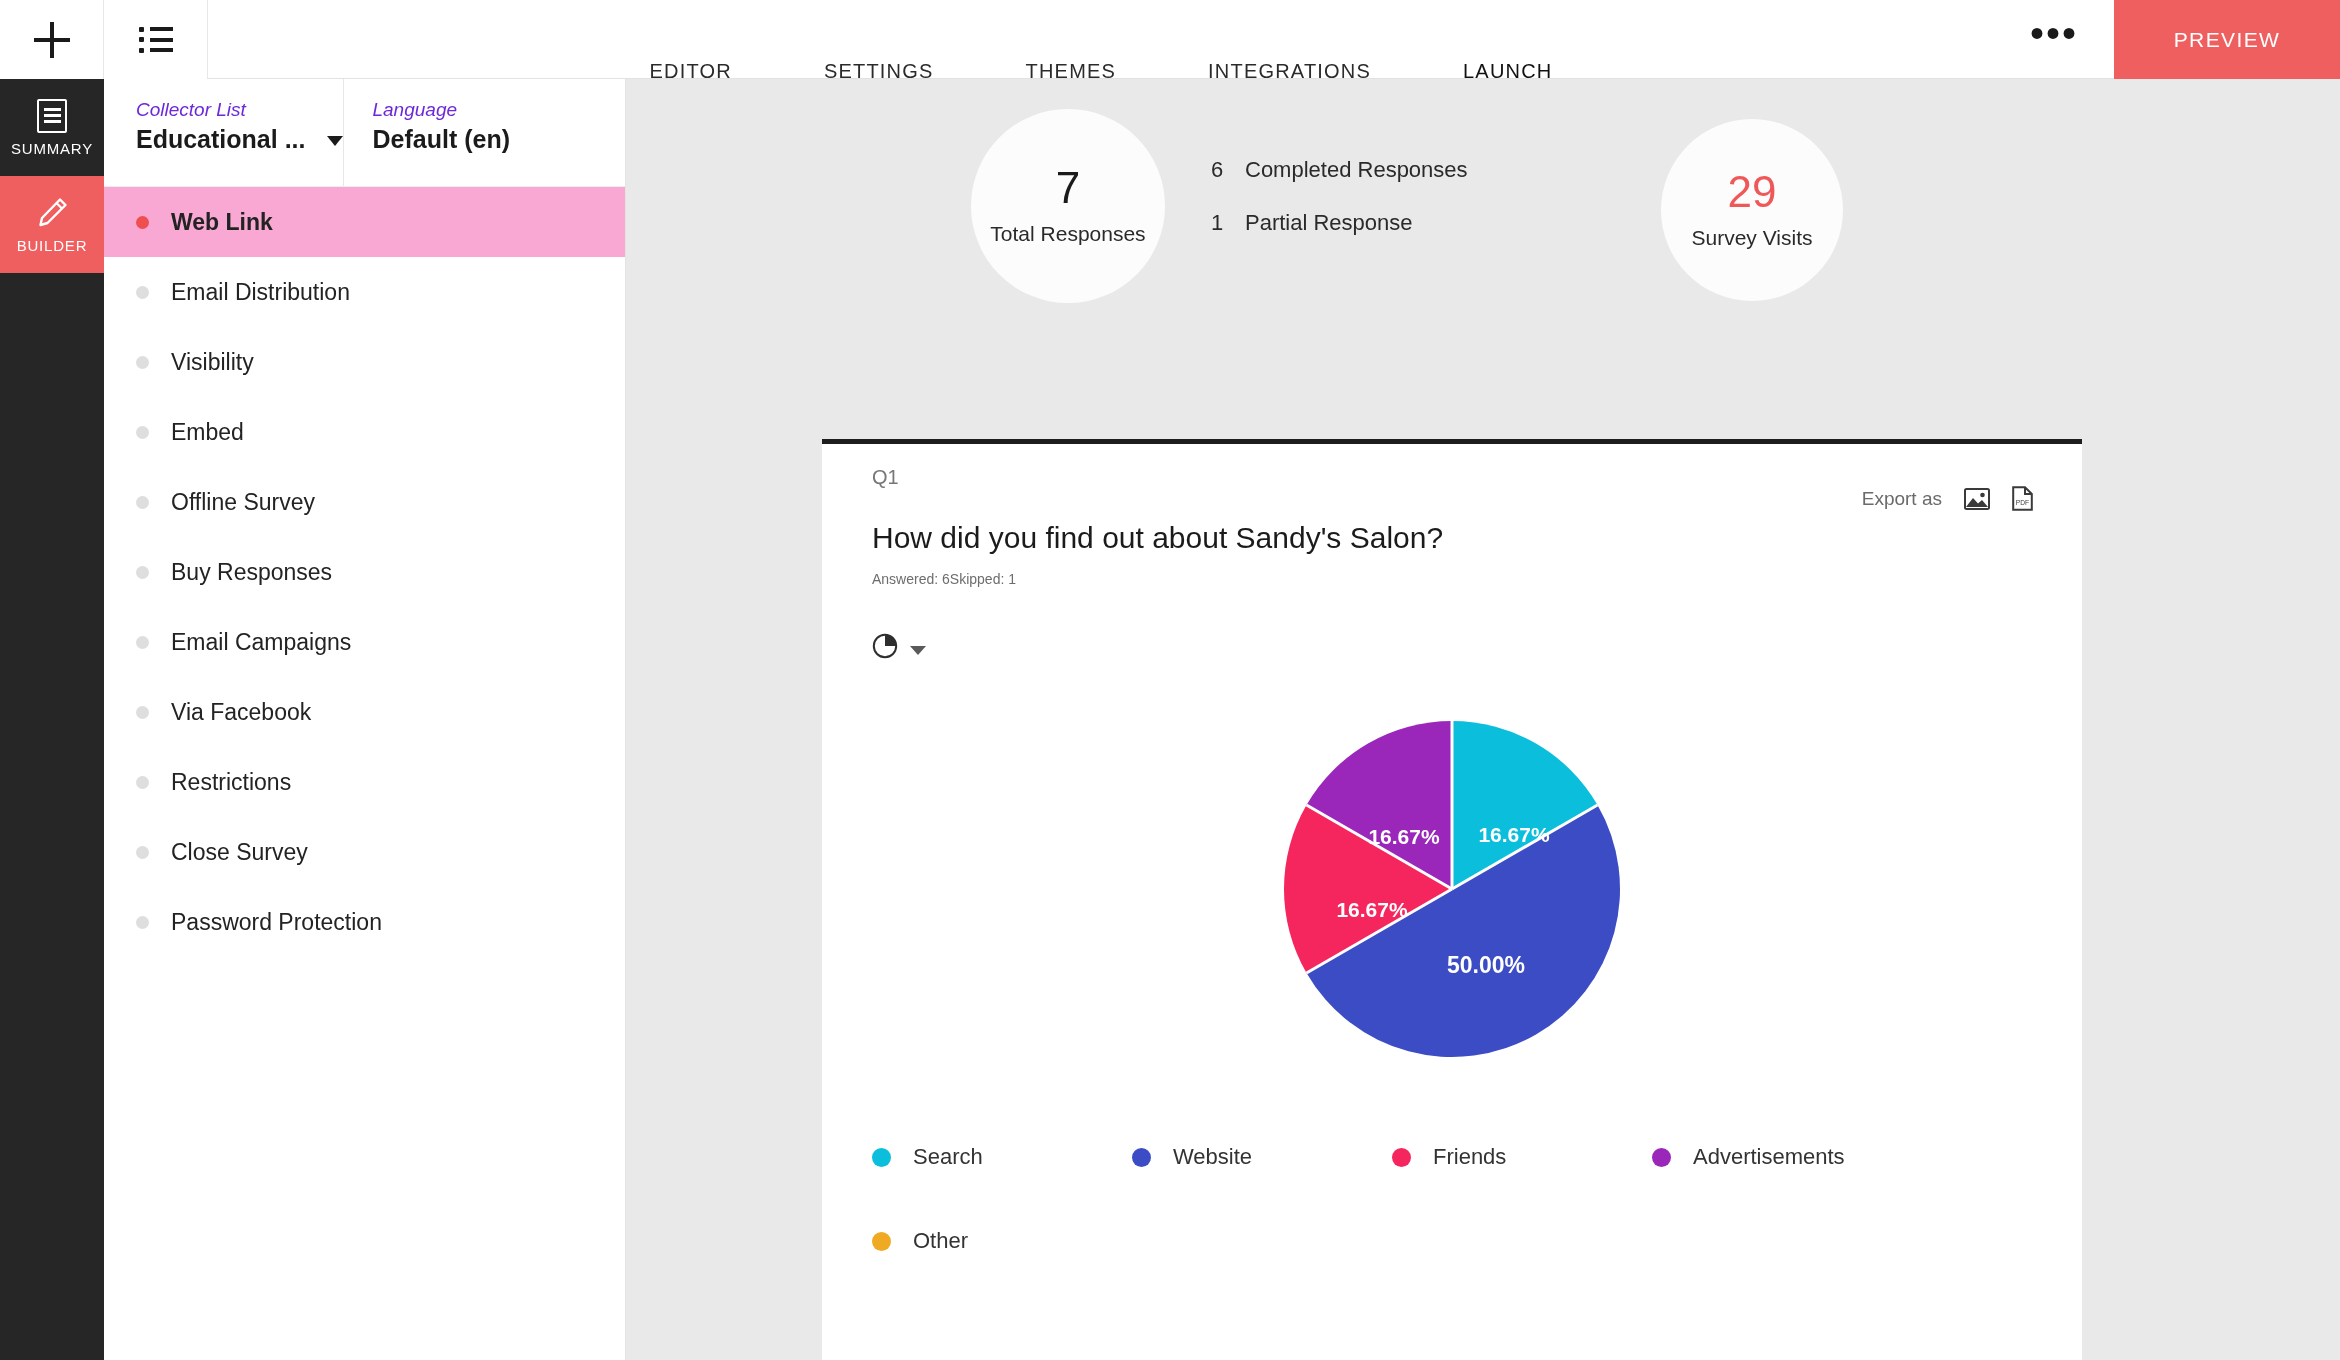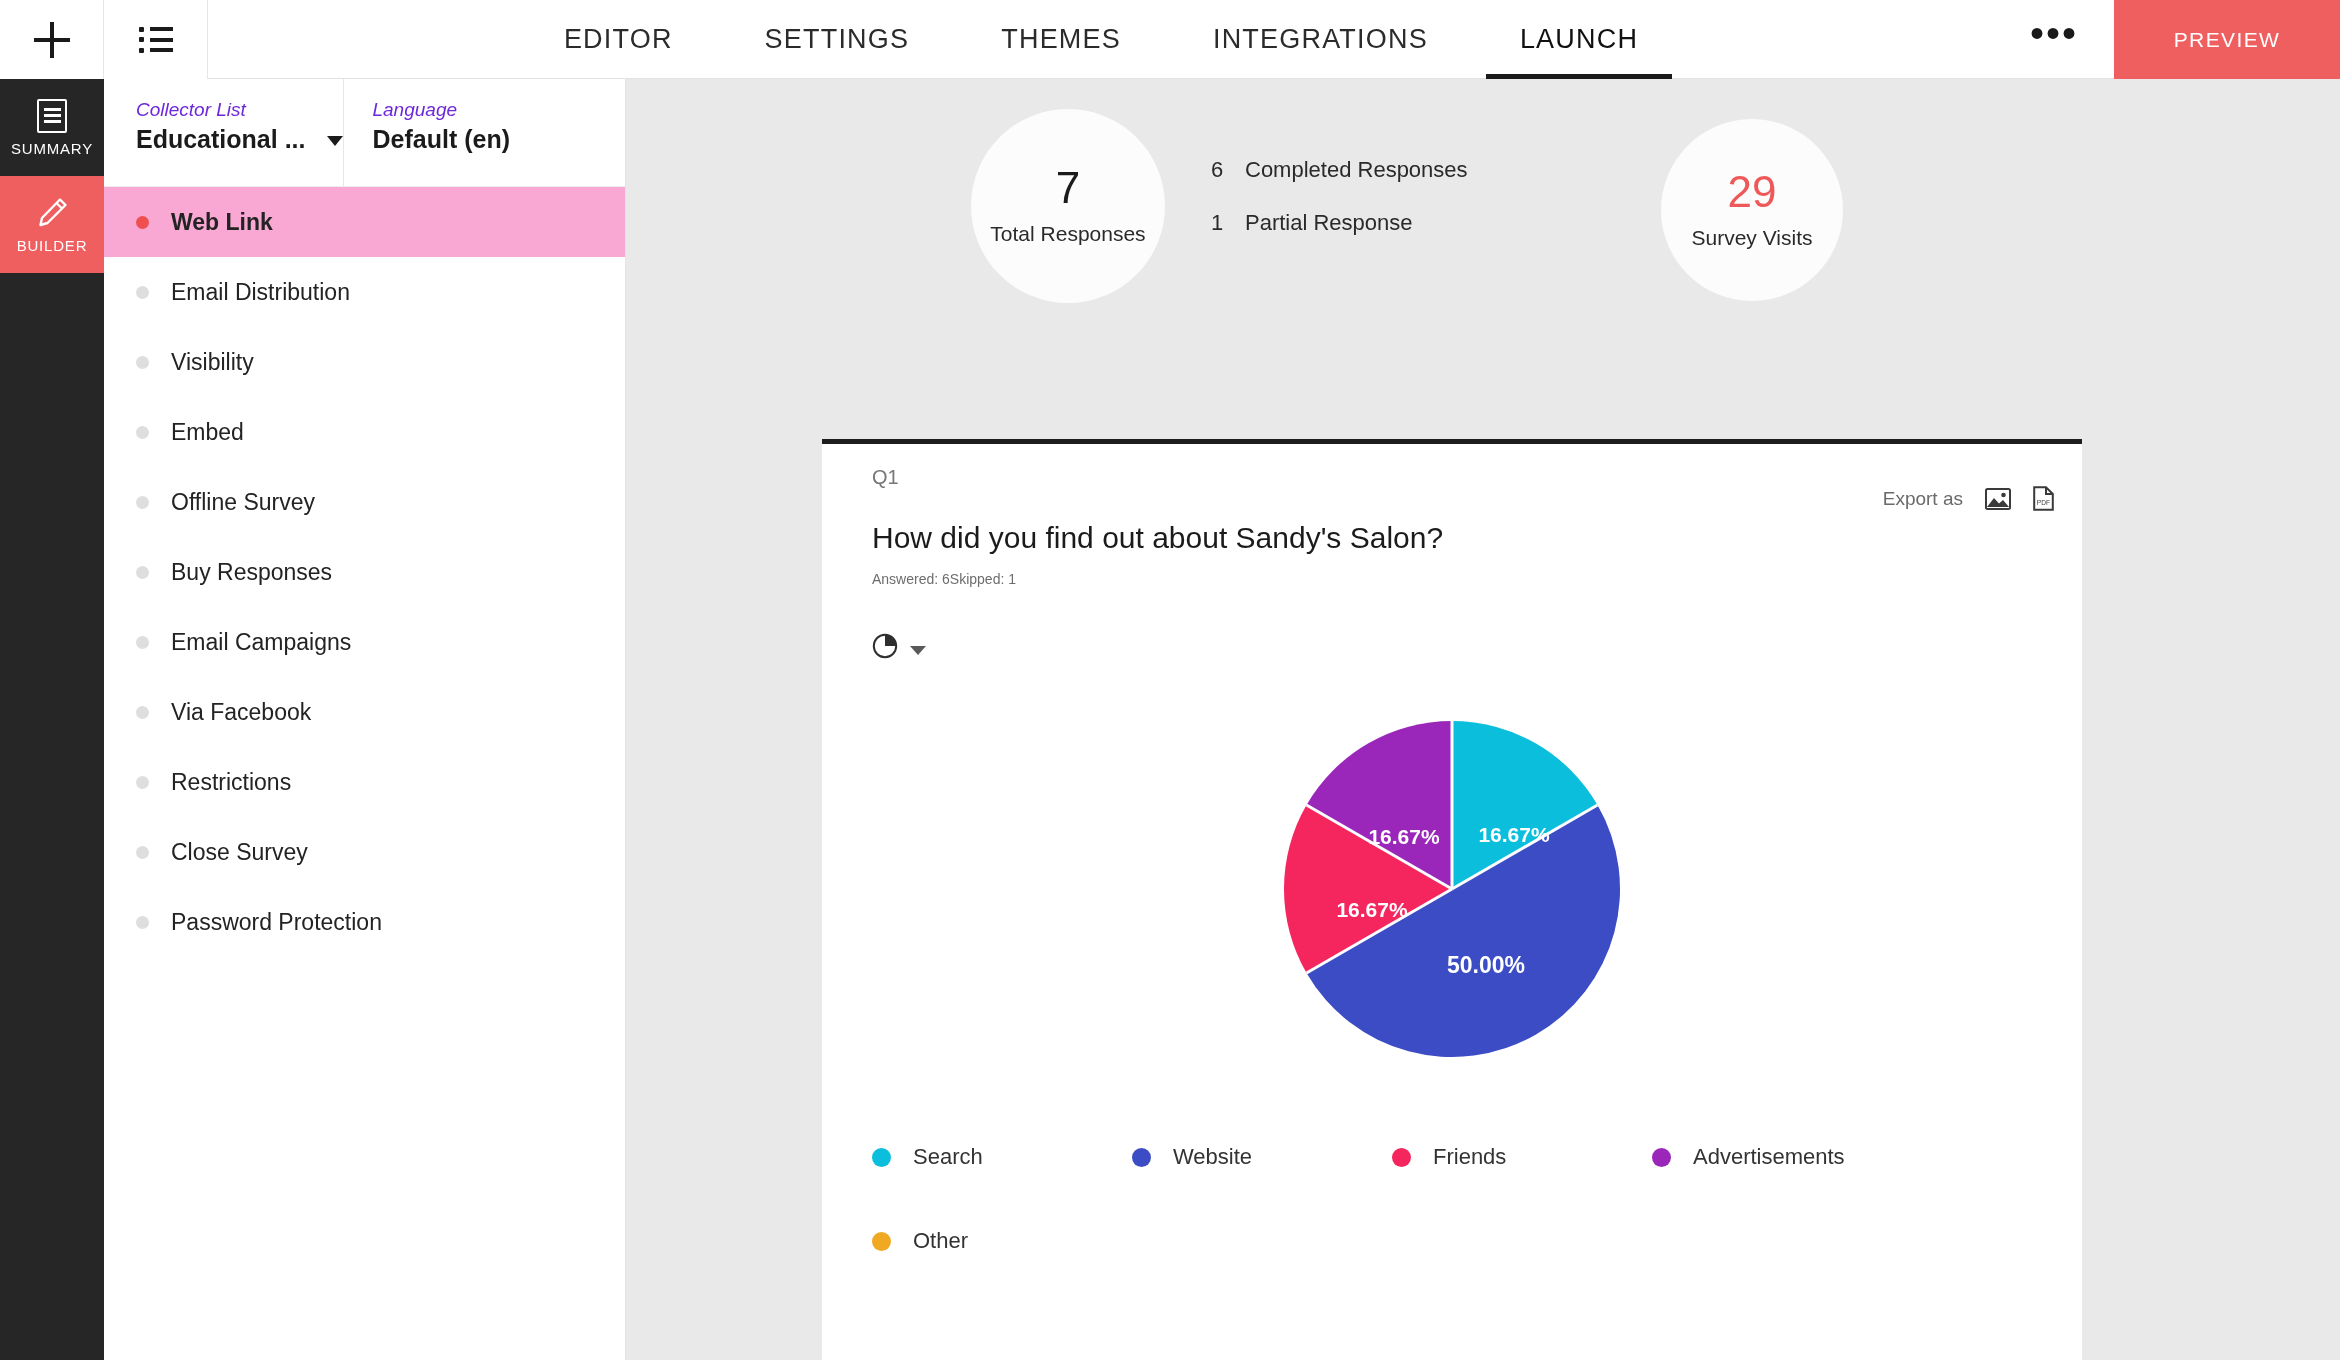--- a/index.html
+++ b/index.html
@@ -30,22 +30,22 @@
   .plus-icon:before { left: 16px; top: 0; width: 4px; height: 36px; }
   .plus-icon:after { top: 16px; left: 0; height: 4px; width: 36px; }
   .list-icon { width: 34px; height: 26px; display: flex; flex-direction: column; justify-content: space-between; }
   .list-icon .row { display: flex; align-items: center; height: 5px; }
   .list-icon .dot { width: 5px; height: 5px; background: #1a1a1a; border-radius: 1px; margin-right: 6px; }
   .list-icon .bar { flex: 1; height: 4px; background: #1a1a1a; }
 
   .tabs { flex: 1; display: flex; align-items: stretch; justify-content: center; gap: 0; }
   .tab {
     padding: 0 46px; display: flex; align-items: center; justify-content: center;
-    font-size: 27px; letter-spacing: 1.2px; color: #2b2b2b; font-weight: 400;
-    position: relative; cursor: pointer; height: 79px;
+    font-size: 20px; letter-spacing: 1.2px; color: #2b2b2b; font-weight: 400;
+    position: relative; cursor: pointer; height: 79px; margin-top: 32px;
   }
   .tab.active { font-weight: 400; color: #111; }
   .tab.active:after {
     content: ""; position: absolute; left: 12px; right: 12px; bottom: 0;
     height: 5px; background: #1a1a1a;
   }
   .dots-btn {
     display: flex; align-items: center; justify-content: center;
     width: 120px; height: 79px; cursor: pointer;
     font-size: 40px; letter-spacing: 2px; color: #1a1a1a; line-height: 0;
@@ -118,21 +118,21 @@
   .resp-line { display: flex; align-items: baseline; font-size: 22px; color: #2a2a2a; margin-bottom: 27px; }
   .resp-num { width: 34px; }
 
   
   .card {
     position: absolute; left: 196px; top: 360px; width: 1260px; height: 921px;
     background: #ffffff; border-top: 5px solid #1d1d1d;
   }
   .card-head { position: relative; padding: 22px 50px 0 50px; }
   .qnum { font-size: 20px; color: #777; }
-  .export { position: absolute; right: 28px; top: 42px; display: flex; align-items: center; gap: 22px; }
+  .export { position: absolute; right: 49px; top: 42px; display: flex; align-items: center; gap: 22px; }
   .export-label { font-size: 19px; color: #6a6a6a; }
   .ico-btn { cursor: pointer; display: flex; align-items: center; justify-content: center; }
   .qtitle { font-size: 30px; color: #1b1b1b; margin-top: 32px; font-weight: 400; }
   .qmeta { font-size: 14px; color: #6d6d6d; margin-top: 16px; display: flex; }
   .charttype { margin-top: 46px; display: flex; align-items: center; gap: 12px; cursor: pointer; }
   .ct-chev { width: 0; height: 0; border-left: 8px solid transparent; border-right: 8px solid transparent;
              border-top: 9px solid #5a5a5a; margin-top: 5px; }
 
   .pie-wrap { position: relative; height: 330px; margin-top: 26px; }
   .pie-svg { position: absolute; left: 50%; transform: translateX(-50%); top: -10px; }

